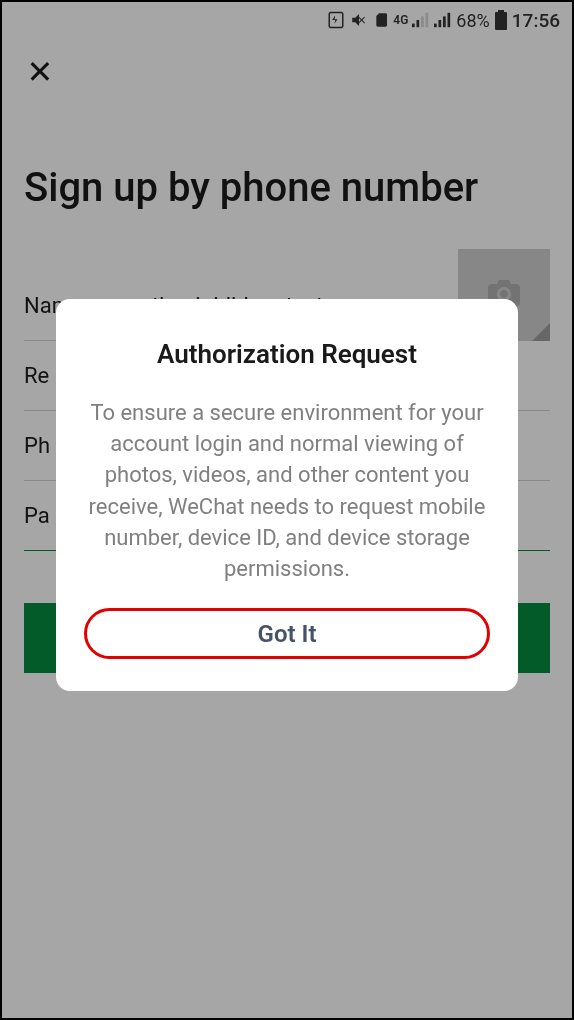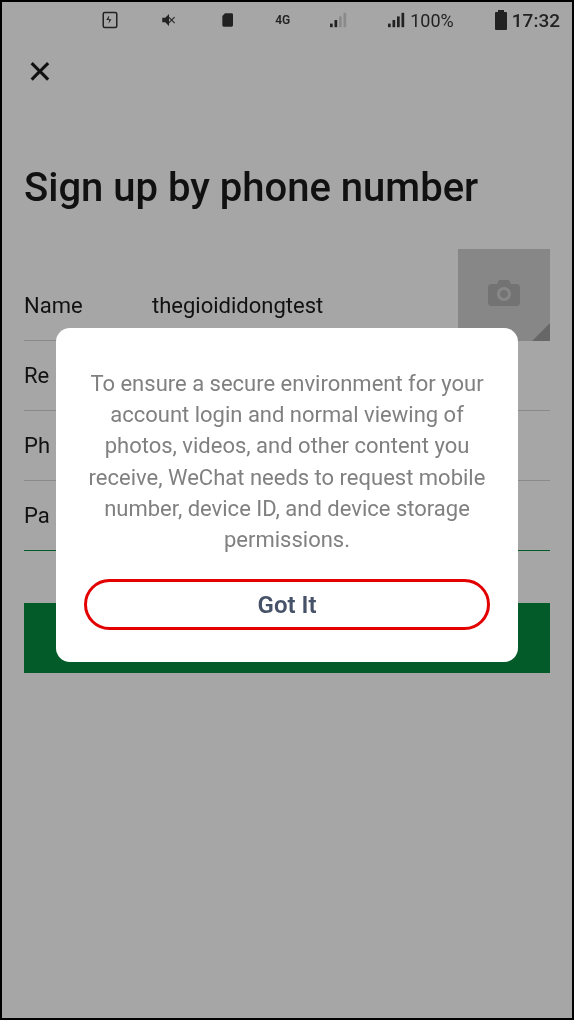--- a/index.html
+++ b/index.html
@@ -28,21 +28,20 @@
       color: #333;
     }
     .status-icons {
       display: flex;
       align-items: center;
       gap: 4px;
     }
     .status-icon {
       display: inline-flex;
       align-items: flex-end;
-      margin-left: 36px;
     }
     .status-time {
       font-size: 19px;
       font-weight: 500;
     }
     .header {
       padding: 18px 22px;
     }
     .close-btn {
       width: 32px;
@@ -192,28 +191,28 @@
         </svg>
     </span>
     <span class="status-icon">
       <svg width="18" height="16" viewBox="0 0 20 16">
           <rect x="0" y="12" width="3" height="4" fill="#333"></rect>
           <rect x="5" y="8" width="3" height="8" fill="#333"></rect>
           <rect x="10" y="4" width="3" height="12" fill="#333"></rect>
           <rect x="15" y="0" width="3" height="16" fill="#333"></rect>
         </svg>
     </span>
-    <span style="font-size:18px;">100%</span>
+    <span style="font-size:18px;">68%</span>
     <span class="status-icon">
       <svg width="14" height="20" viewBox="0 0 14 20">
           <rect x="4" y="0" width="6" height="2" fill="#333"></rect>
           <rect x="1" y="2" width="12" height="18" rx="1" fill="#333"></rect>
         </svg>
     </span>
-    <span class="status-time">17:32</span>
+    <span class="status-time">17:56</span>
   </div>
 </div>
 
 <div class="header">
   <div class="close-btn">
     <span>✕</span>
   </div>
 </div>
 
 <div class="page-content">
@@ -242,18 +241,19 @@
 
   <div class="form-row" style="border-bottom-color:#07873f;">
     <span class="form-label">Pa</span>
   </div>
 
   <button class="submit-btn"></button>
 </div>
 
 <div class="overlay">
   <div class="modal">
+    <div class="modal-title">Authorization Request</div>
     <div class="modal-body">To ensure a secure environment for your account login and normal viewing of photos, videos, and other content you receive, WeChat needs to request mobile number, device ID, and device storage permissions.</div>
     <div class="modal-btn">
       <span>Got It</span>
     </div>
   </div>
 </div>
 
 </body></html>

